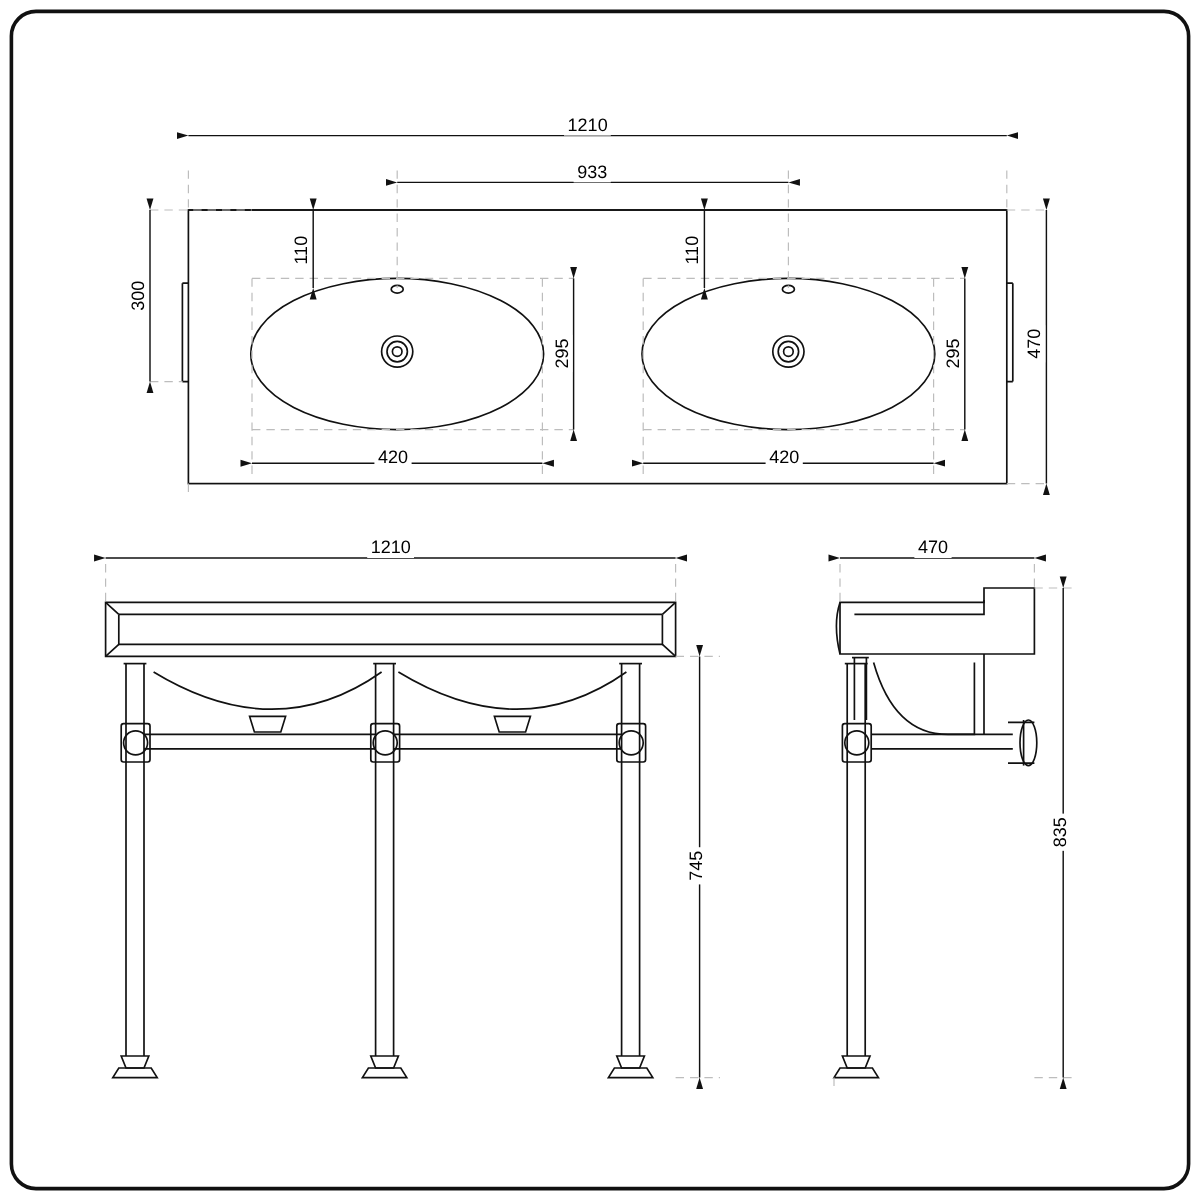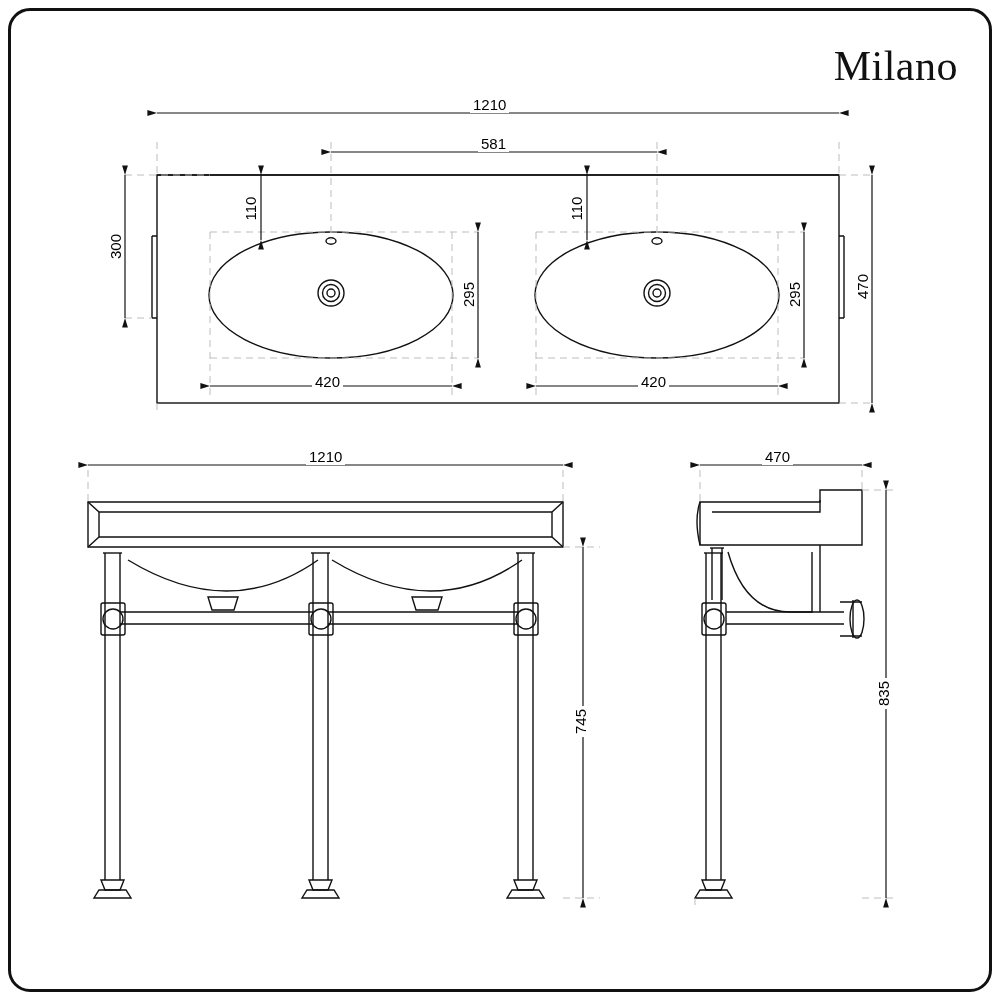--- a/index.html
+++ b/index.html
@@ -11,21 +11,20 @@
   .dim{position:absolute;font-size:15px;color:#000;font-family:"Liberation Sans",sans-serif;background:#fff;padding:0 3px;white-space:nowrap;}
   .dim.vert{transform:rotate(-90deg);transform-origin:center center;}
 </style>
 </head>
 <body>
 
 <div id="sheet">
 
   <div class="border-frame"></div>
 
-  <div class="brand">Milano</div>
 
   <svg class="layer" viewBox="0 0 1000 1000">
     <defs>
       <marker id="arrS" markerWidth="10" markerHeight="10" refX="8" refY="3" orient="auto" markerUnits="strokeWidth">
         <path d="M8,3 L0,0.6 L0,5.4 z" fill="#111"></path>
       </marker>
       <marker id="arrE" markerWidth="10" markerHeight="10" refX="2" refY="3" orient="auto" markerUnits="strokeWidth">
         <path d="M2,3 L10,0.6 L10,5.4 z" fill="#111"></path>
       </marker>
     </defs>
@@ -183,21 +182,21 @@
 
       <path d="M583 547 L583 898" marker-start="url(#arrS)" marker-end="url(#arrE)"></path>
 
       <path d="M700 465 L862 465" marker-start="url(#arrS)" marker-end="url(#arrE)"></path>
 
       <path d="M886 490 L886 898" marker-start="url(#arrS)" marker-end="url(#arrE)"></path>
     </g>
   </svg>
 
   <div class="dim" style="left:470px;top:96px;">1210</div>
-  <div class="dim" style="left:478px;top:135px;">581</div>
+  <div class="dim" style="left:478px;top:135px;">933</div>
   <div class="dim vert" style="left:236px;top:200px;">110</div>
   <div class="dim vert" style="left:562px;top:200px;">110</div>
   <div class="dim vert" style="left:100px;top:238px;">300</div>
   <div class="dim vert" style="left:847px;top:278px;">470</div>
   <div class="dim vert" style="left:453px;top:286px;">295</div>
   <div class="dim vert" style="left:779px;top:286px;">295</div>
   <div class="dim" style="left:312px;top:373px;">420</div>
   <div class="dim" style="left:638px;top:373px;">420</div>
 
   <div class="dim" style="left:306px;top:448px;">1210</div>

